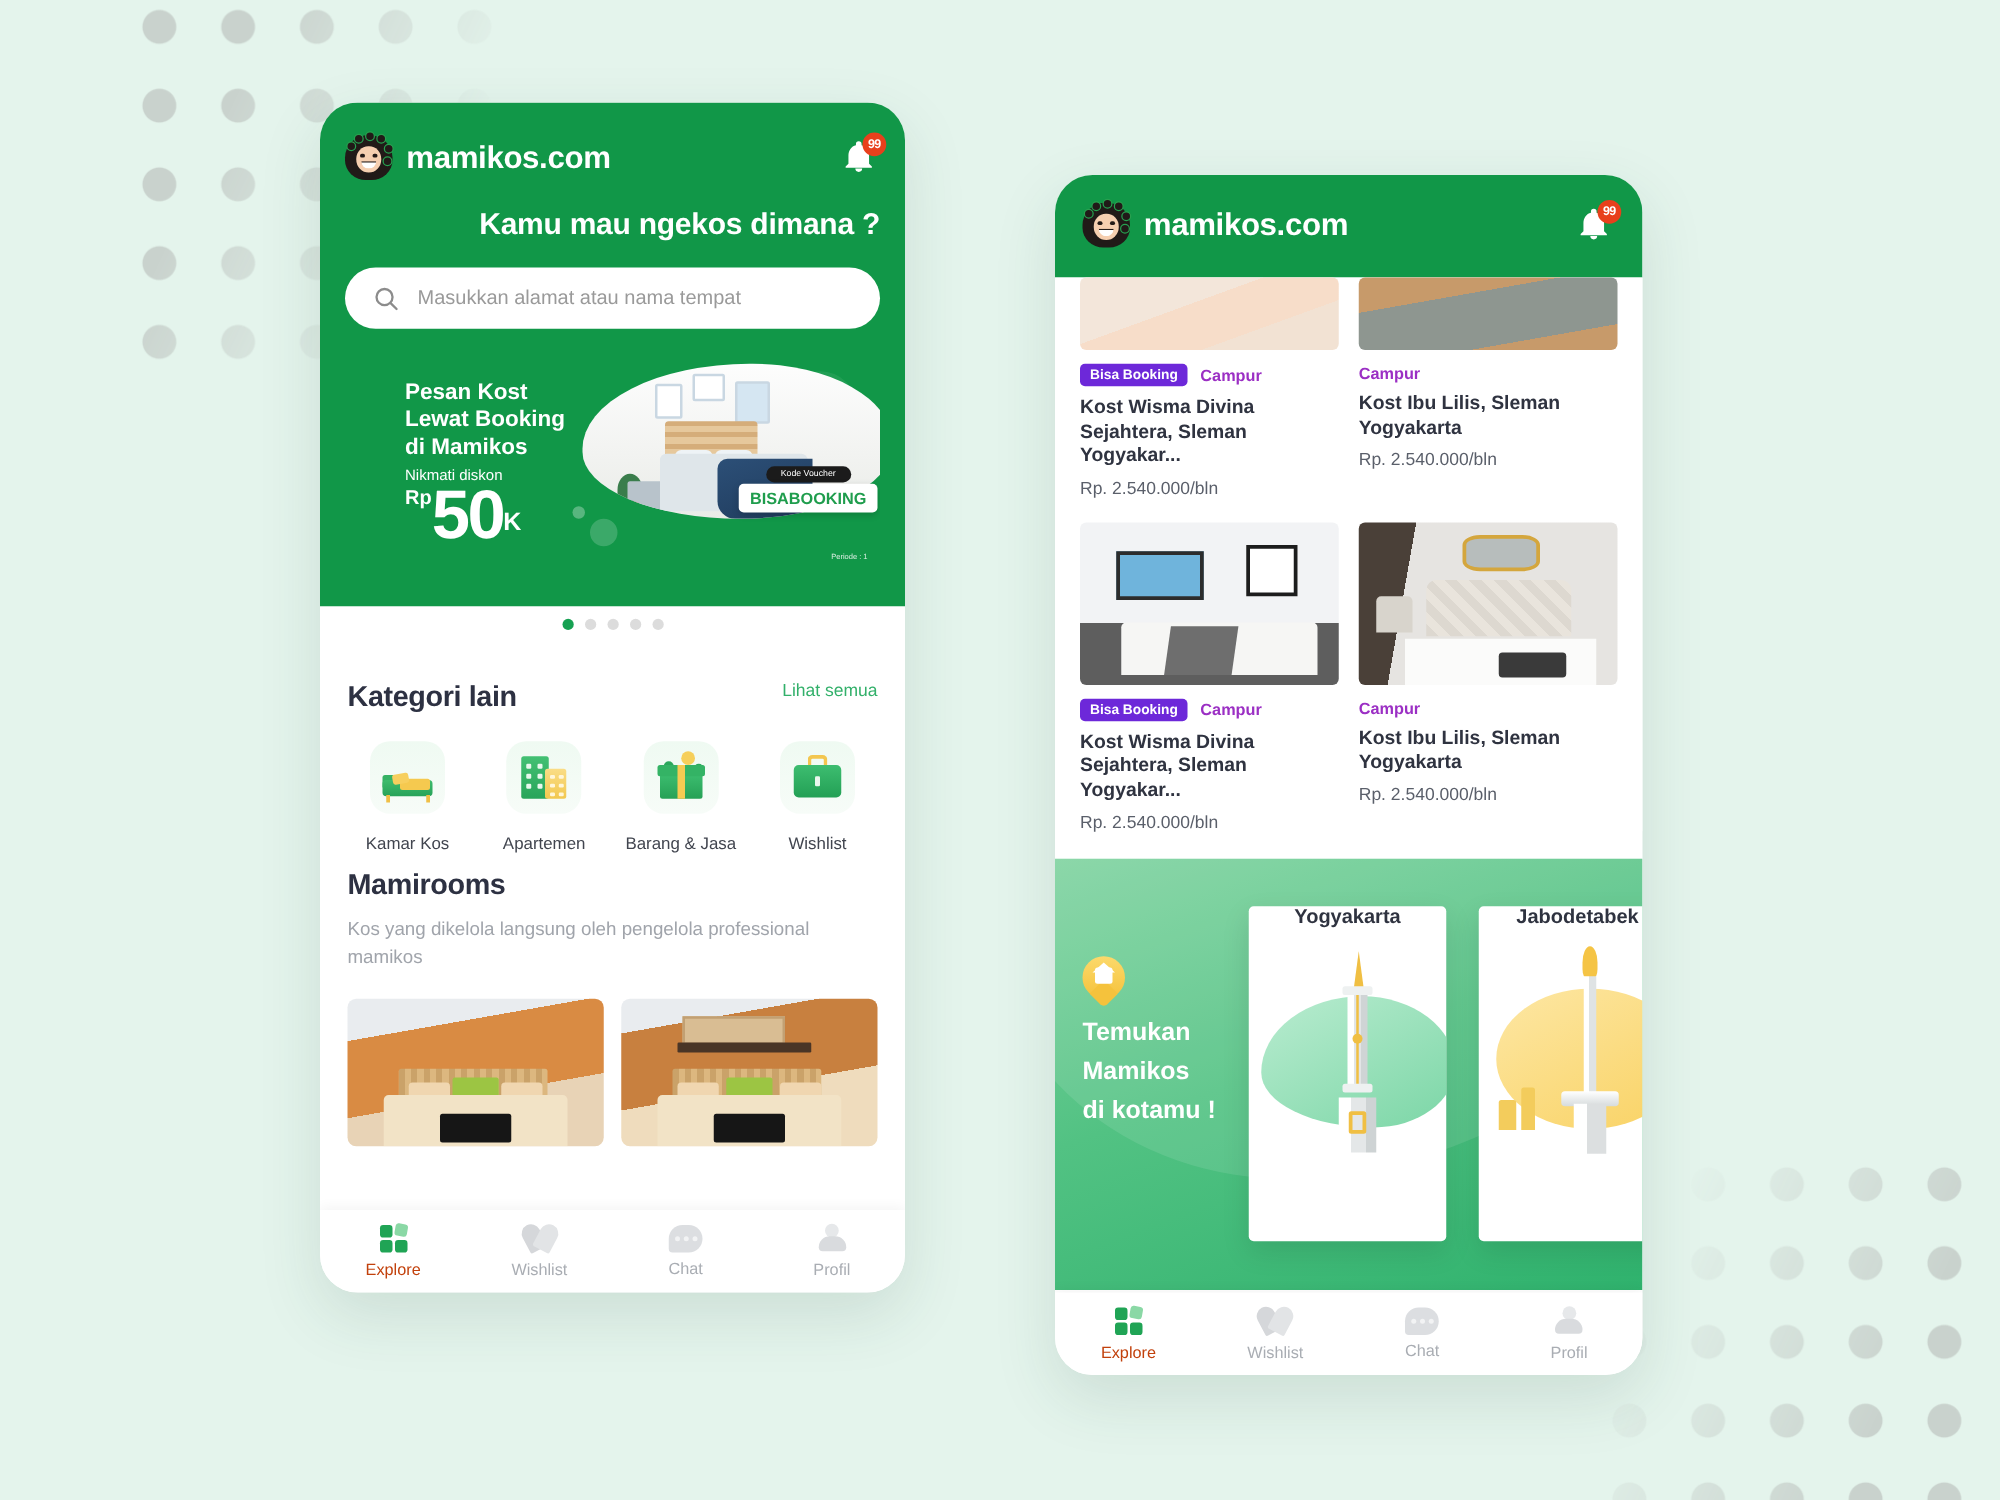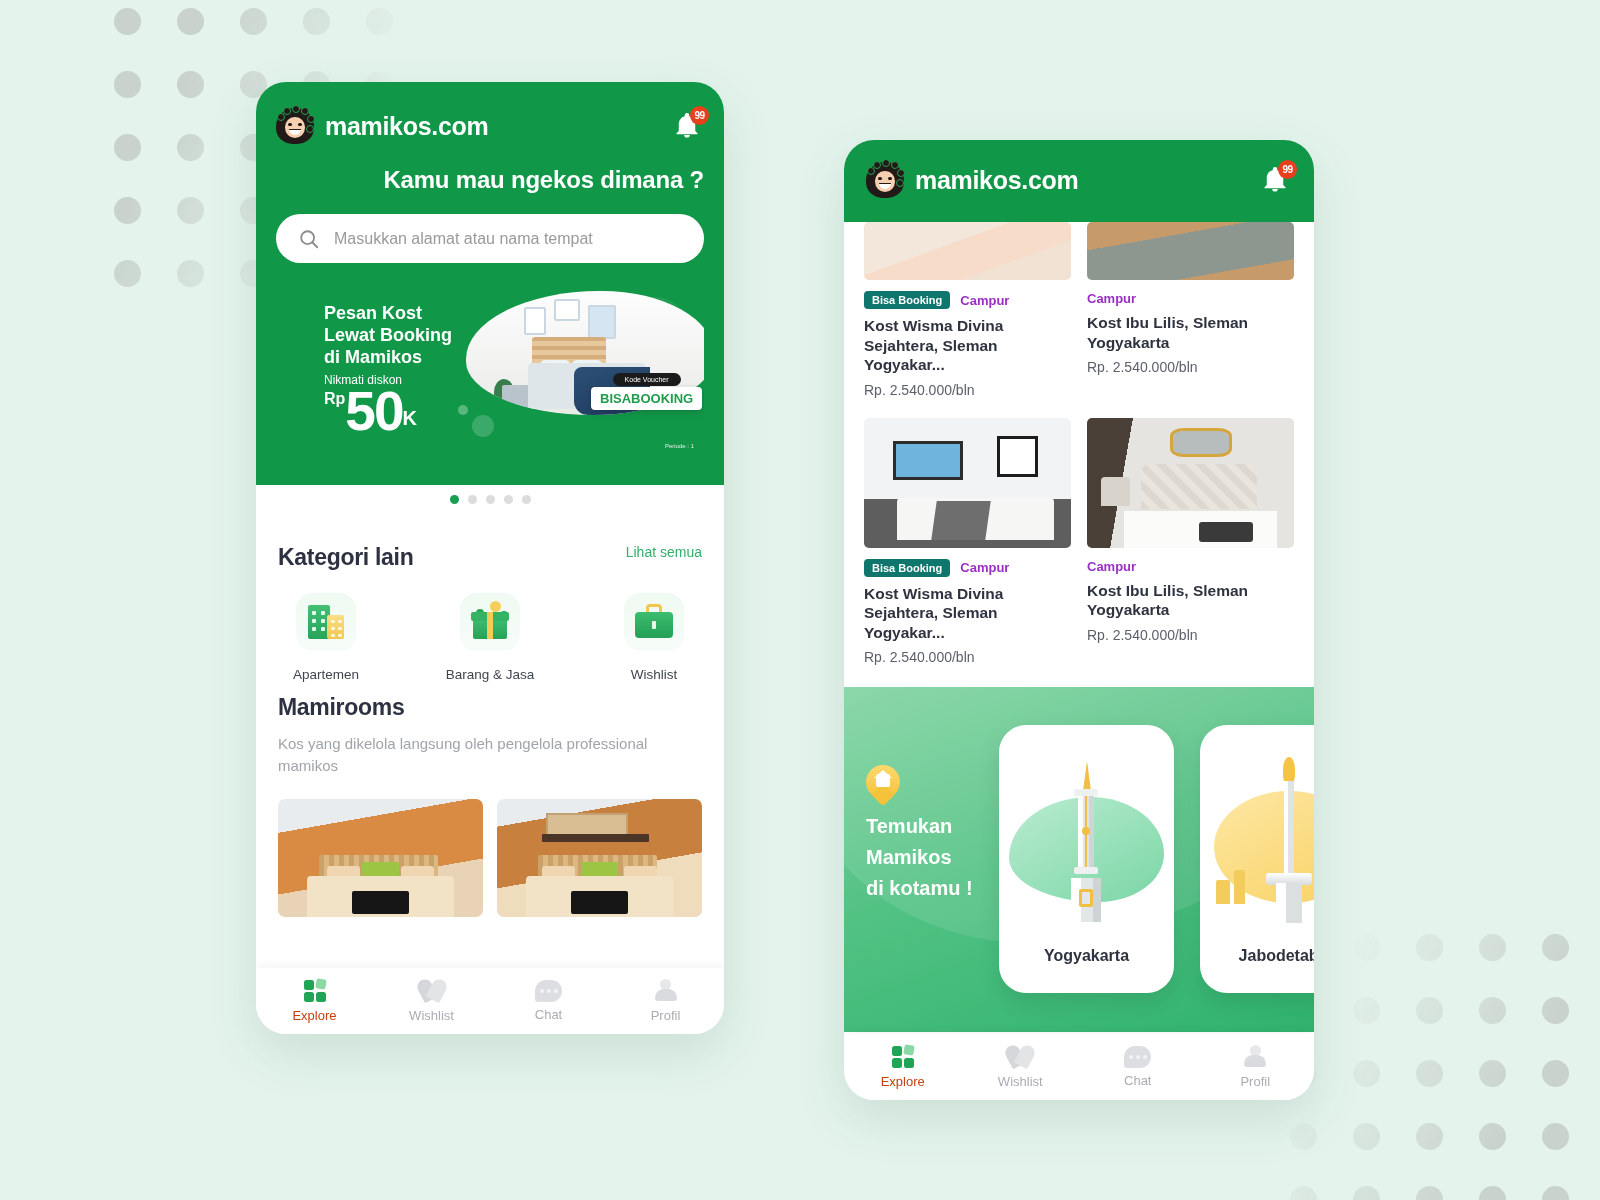--- a/index.html
+++ b/index.html
@@ -237,21 +237,21 @@
   .p2-card { flex: 1; min-width: 0; }
   .p2-photo { width: 100%; height: 58px; border-radius: 5px; overflow: hidden; position: relative; }
   .p2-photo.tall { height: 130px; }
   .ph-a { background: linear-gradient(160deg,#f3e6da 0 40%,#f7ddc9 40% 70%,#f2e2d3 70% 100%); }
   .ph-b { background: linear-gradient(170deg,#c79a6a 0 30%,#8e9690 30% 78%,#c79a6a 78% 100%); }
   .ph-c { background: linear-gradient(180deg,#f2f3f5 0 62%,#5e5e5e 62% 100%); }
   .ph-d { background: linear-gradient(100deg,#4a4038 0 20%,#e6e4e1 20% 100%); }
 
   .pc-tags { display: flex; align-items: center; gap: 10px; margin-top: 11px; }
   .tag-booking {
-    background: #0f766e; color: #fff; font-size: 11px; font-weight: bold;
+    background: #6d28d9; color: #fff; font-size: 11px; font-weight: bold;
     padding: 3px 8px; border-radius: 4px;
   }
   .tag-type { color: #9b2fc4; font-size: 13px; font-weight: bold; }
   .pc-title {
     font-size: 15.5px; font-weight: bold; color: #2f3340; line-height: 1.26; margin-top: 7px;
   }
   .pc-price { font-size: 14px; color: #5a5f6a; margin-top: 7px; }
 
   
   .ph-win { position: absolute; left: 14%; top: 18%; width: 34%; height: 30%; background: #6fb4dc; border: 3px solid #2c2c2c; }
@@ -292,23 +292,23 @@
   }
   .pin-roof {
     position: absolute; left: 8px; top: 5px; width: 0; height: 0;
     border-left: 9px solid transparent; border-right: 9px solid transparent;
     border-bottom: 8px solid #fff;
   }
   .city-txt { color: #fff; font-size: 20px; font-weight: bold; line-height: 1.55; margin-top: 2px; }
 
   .city-cards { position: absolute; left: 155px; top: 38px; display: flex; gap: 26px; }
   .city-card {
-    width: 175px; height: 268px; background: #fff; border-radius: 27px;
+    width: 158px; height: 268px; background: #fff; border-radius: 4px;
     box-shadow: 0 8px 22px rgba(0,0,0,0.10);
-    display: flex; flex-direction: column; align-items: center; justify-content: flex-end;
+    display: flex; flex-direction: column; align-items: center; justify-content: flex-start;
     padding-bottom: 28px; position: relative; overflow: hidden;
   }
   .city-illus { position: absolute; left: 0; top: 30px; width: 100%; height: 175px; }
   .blob-green {
     position: absolute; left: 10px; top: 42px; width: 155px; height: 105px;
     background: linear-gradient(150deg,#b9ecd0,#7bd6a6);
     border-radius: 52% 48% 42% 58% / 58% 54% 46% 42%;
   }
   .blob-yellow {
     position: absolute; left: 14px; top: 36px; width: 150px; height: 112px;
@@ -452,20 +452,31 @@
     <div class="cdot"></div>
   </div>
 
   <div class="section">
     <div class="sec-head">
       <div class="sec-title">Kategori lain</div>
       <div class="sec-link">Lihat semua</div>
     </div>
 
     <div class="cats">
+      <div class="cat">
+        <div class="cat-icon">
+          <div class="ic-bedback"></div>
+            <div class="ic-bedbase"></div>
+          <div class="ic-bedquilt"></div>
+            <div class="ic-bedpillow"></div>
+          <div class="ic-leg a"></div>
+            <div class="ic-leg b"></div>
+        </div>
+        <div class="cat-label">Kamar Kos</div>
+      </div>
 
       <div class="cat">
         <div class="cat-icon">
           <div class="ic-tower"></div>
           <div class="ic-tower2"></div>
           <div class="ic-win" style="left:16px;bottom:36px;"></div>
           <div class="ic-win" style="left:25px;bottom:36px;"></div>
           <div class="ic-win" style="left:16px;bottom:28px;"></div>
           <div class="ic-win" style="left:25px;bottom:28px;"></div>
           <div class="ic-win" style="left:16px;bottom:20px;"></div>

